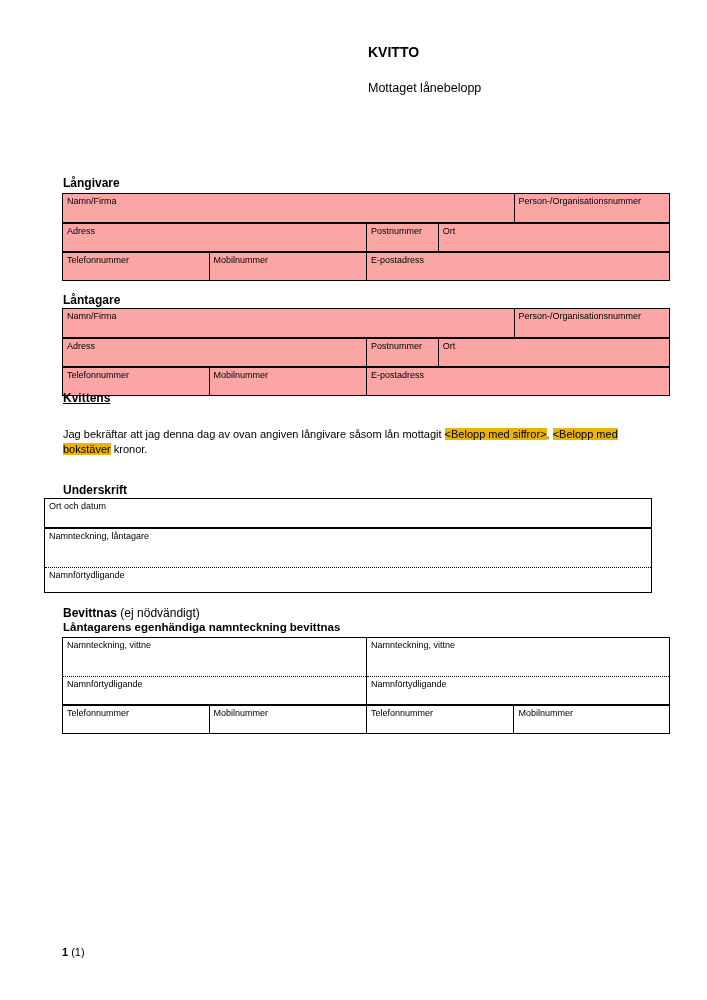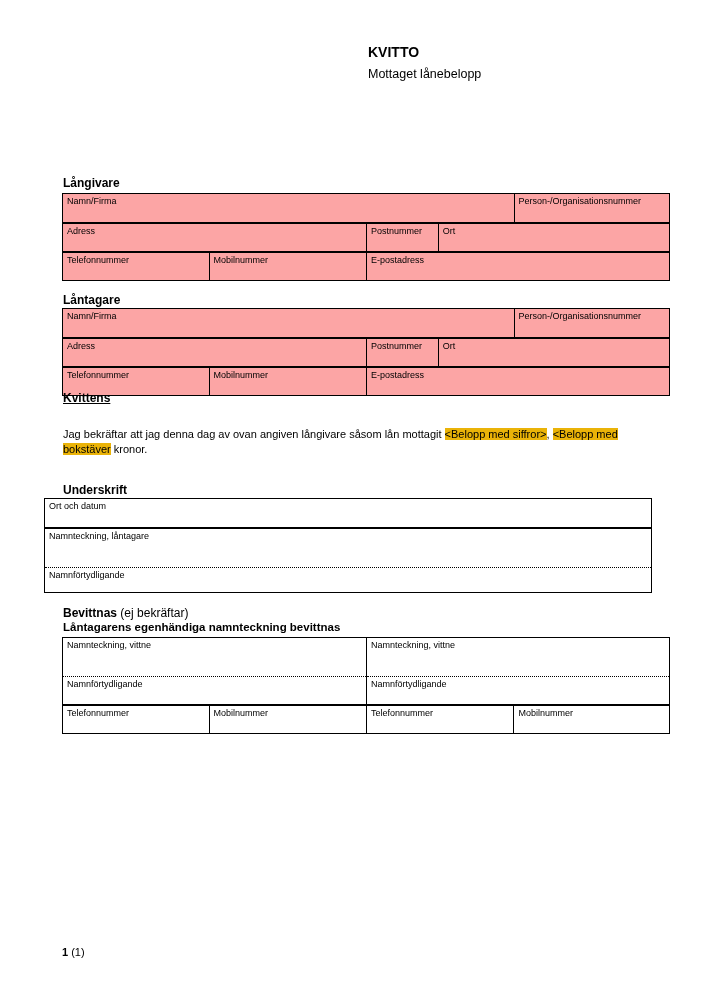--- a/index.html
+++ b/index.html
@@ -4,21 +4,21 @@
 <style>
   html,body { margin:0; padding:0; background:#ffffff; }
   .page {
     position:relative; width:707px; height:1000px; background:#ffffff;
     font-family:"Liberation Sans", sans-serif; color:#000; overflow:hidden;
   }
   .abs { position:absolute; }
 
   
   .doc-title { font-size:14px; font-weight:bold; line-height:1.2; }
-  .doc-subtitle { font-size:12.5px; line-height:1.2; margin-top:6px; }
+  .doc-subtitle { font-size:12.5px; line-height:1.2; margin-top:20px; }
 
   
   .sec-h { font-size:12px; font-weight:bold; line-height:1.2; white-space:nowrap; }
   .sec-h .note { font-weight:normal; }
   .sub-line { font-size:11.5px; line-height:1.2; white-space:nowrap; }
 
   
   .ftable { width:608px; }
   .frow { display:flex; border:1px solid #000; box-sizing:border-box; background:#fca5a5; }
   .fcell { position:relative; box-sizing:border-box; padding:2px 2px 0 4px; overflow:hidden; }
@@ -144,21 +144,21 @@
     <div class="ubox">
       <div class="area sig-area">
         <span class="lbl">Namnteckning, låntagare</span>
       </div>
       <div class="area clar-area">
         <span class="lbl">Namnförtydligande</span>
       </div>
     </div>
   </div>
 
-  <div class="abs sec-h" style="left:63px; top:606px;"><span>Bevittnas</span><span class="note"> (ej bekräftar)</span></div>
+  <div class="abs sec-h" style="left:63px; top:606px;"><span>Bevittnas</span><span class="note"> (ej nödvändigt)</span></div>
   <div class="abs sub-line" style="left:63px; top:621px;font-weight:bold;">Låntagarens egenhändiga namnteckning bevittnas</div>
   <div class="abs" style="left:62px; top:637px;">
     <div class="bevA">
       <div class="bev-half">
         <div class="area sig-area">
           <span class="lbl">Namnteckning, vittne</span>
         </div>
         <div class="area bev-clar">
           <span class="lbl">Namnförtydligande</span>
         </div>

